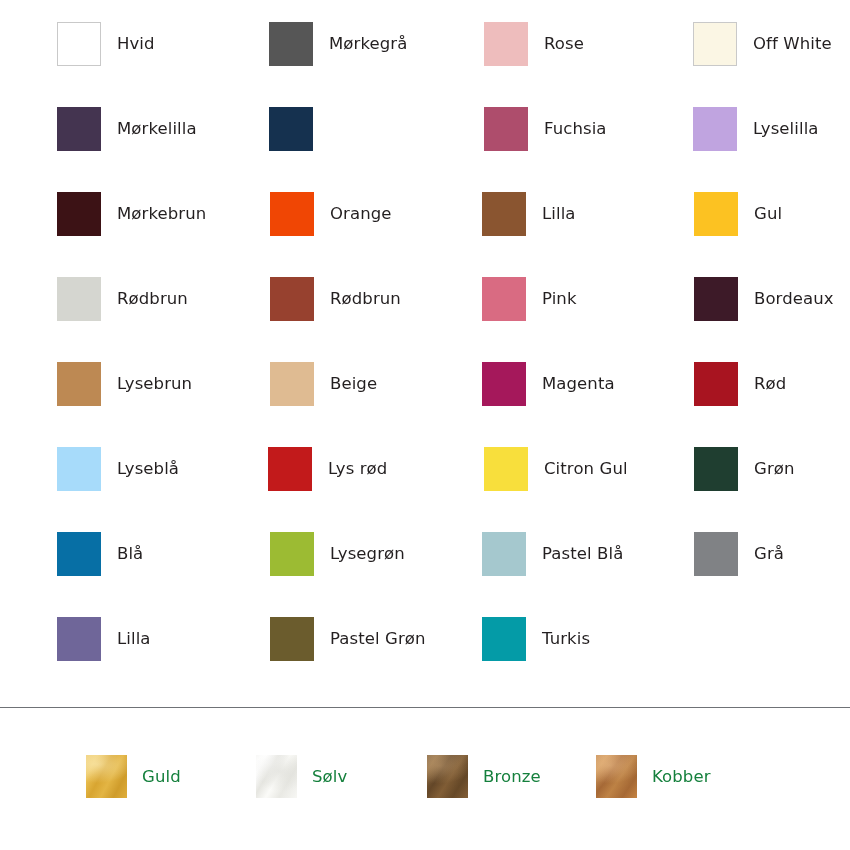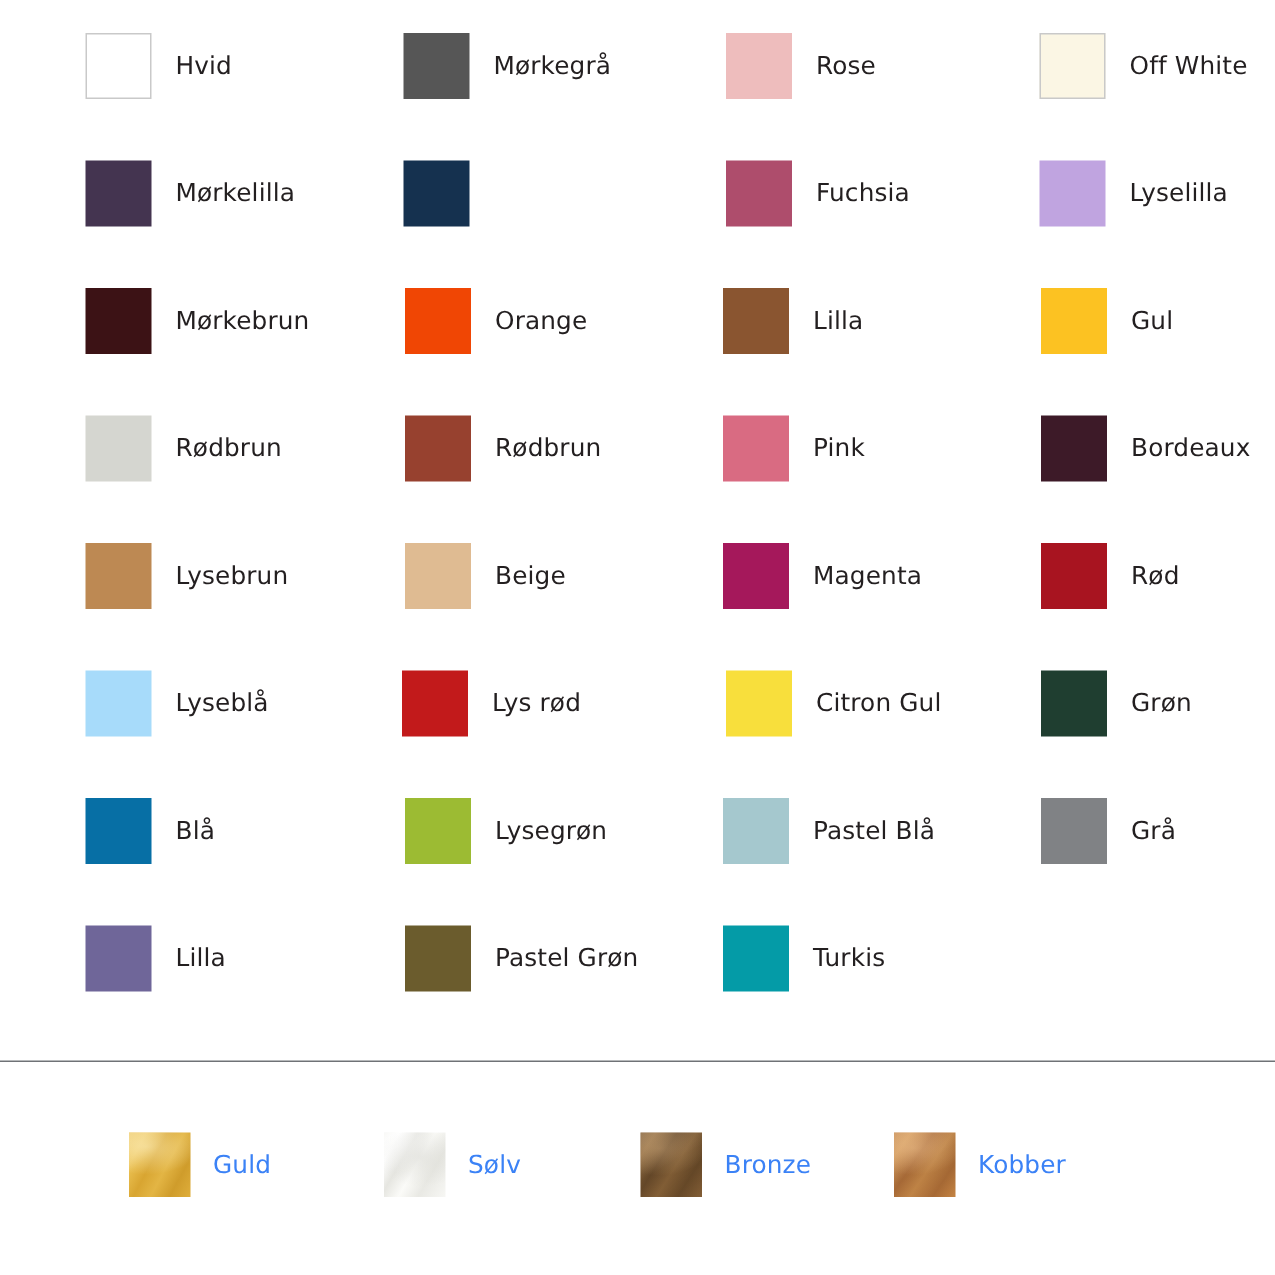--- a/index.html
+++ b/index.html
@@ -173,21 +173,21 @@
   .metal-copper .sheen {
     background:
       radial-gradient(ellipse 130% 70% at 32% 24%, rgba(248,204,152,0.45), rgba(255,255,255,0) 60%),
       linear-gradient(146deg, rgba(255,255,255,0.20) 0%, rgba(0,0,0,0.08) 50%, rgba(255,255,255,0) 100%);
   }
 
   .metal-label {
     margin-left: 15px;
     font-size: 16.5px;
     line-height: 43px;
-    color: #3b82f6;
+    color: #15803d;
     white-space: nowrap;
     letter-spacing: 0.1px;
   }
 </style>
 </head>
 <body>
 
 <div id="palette-page">
 
   <div id="main-color-grid">

